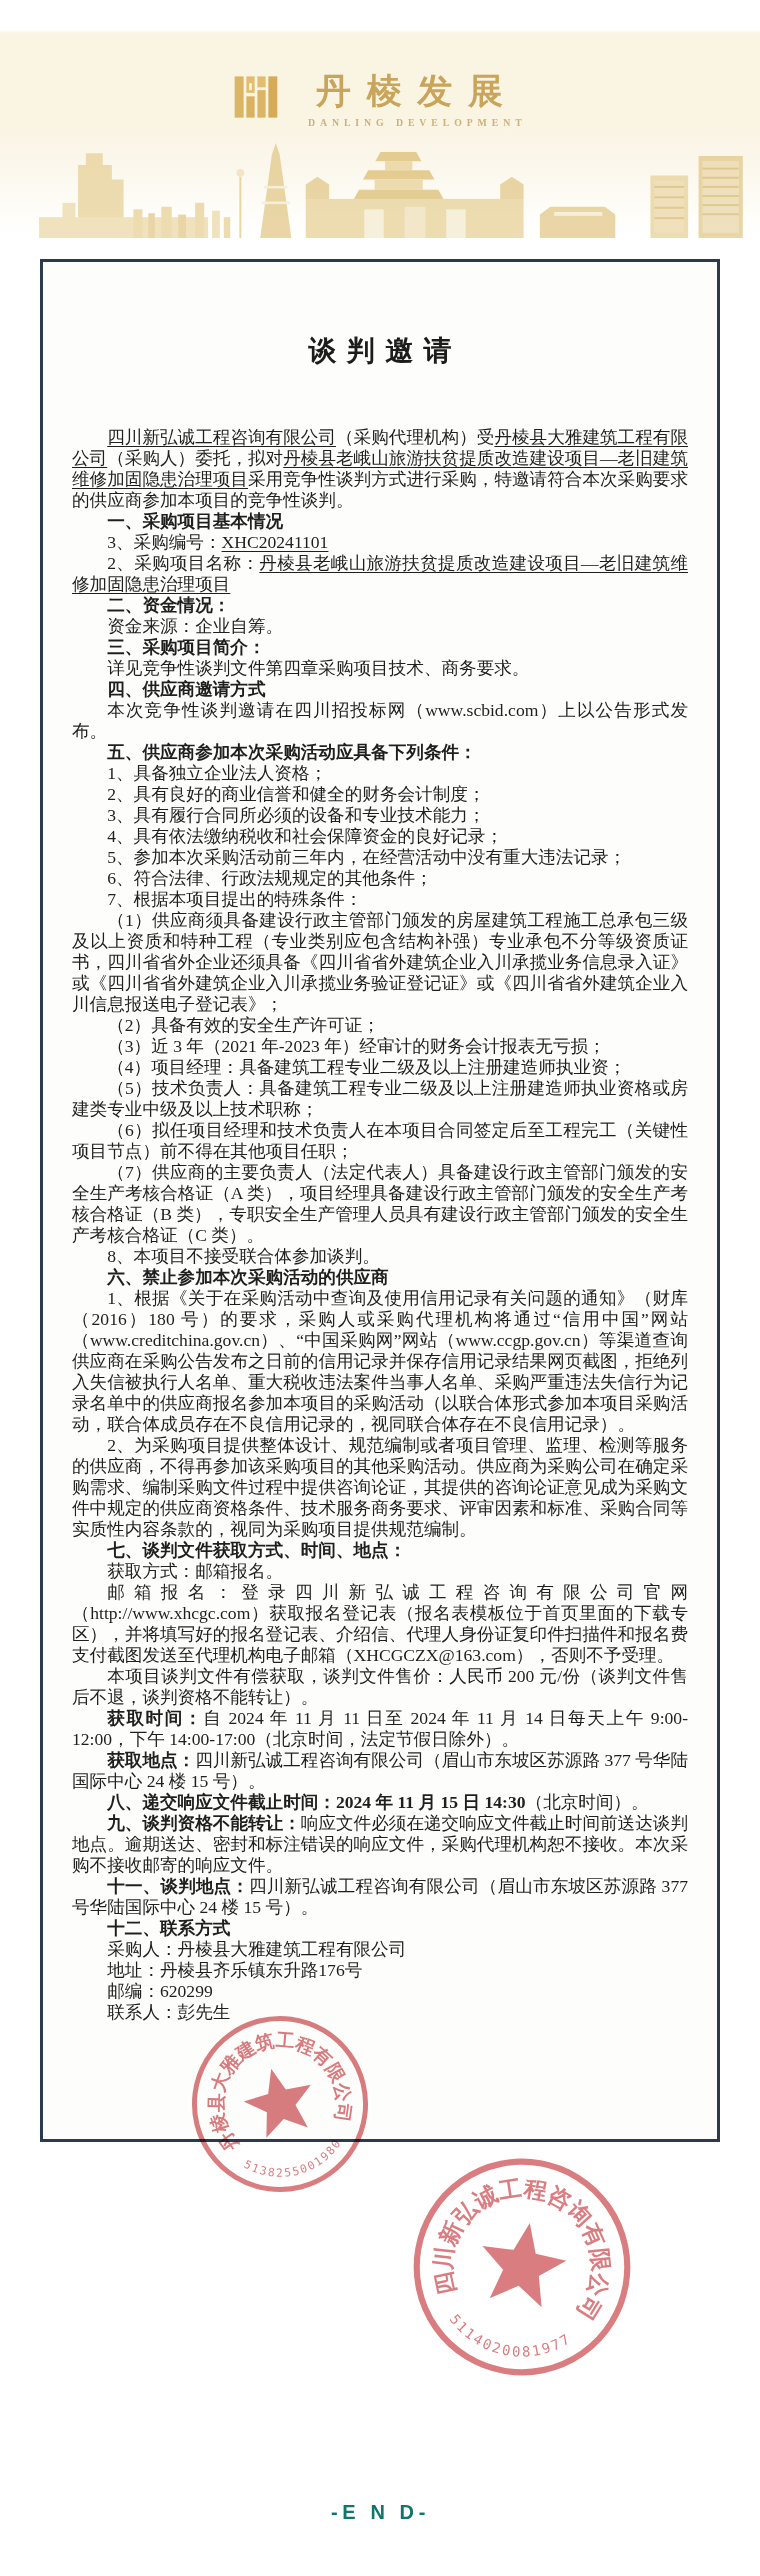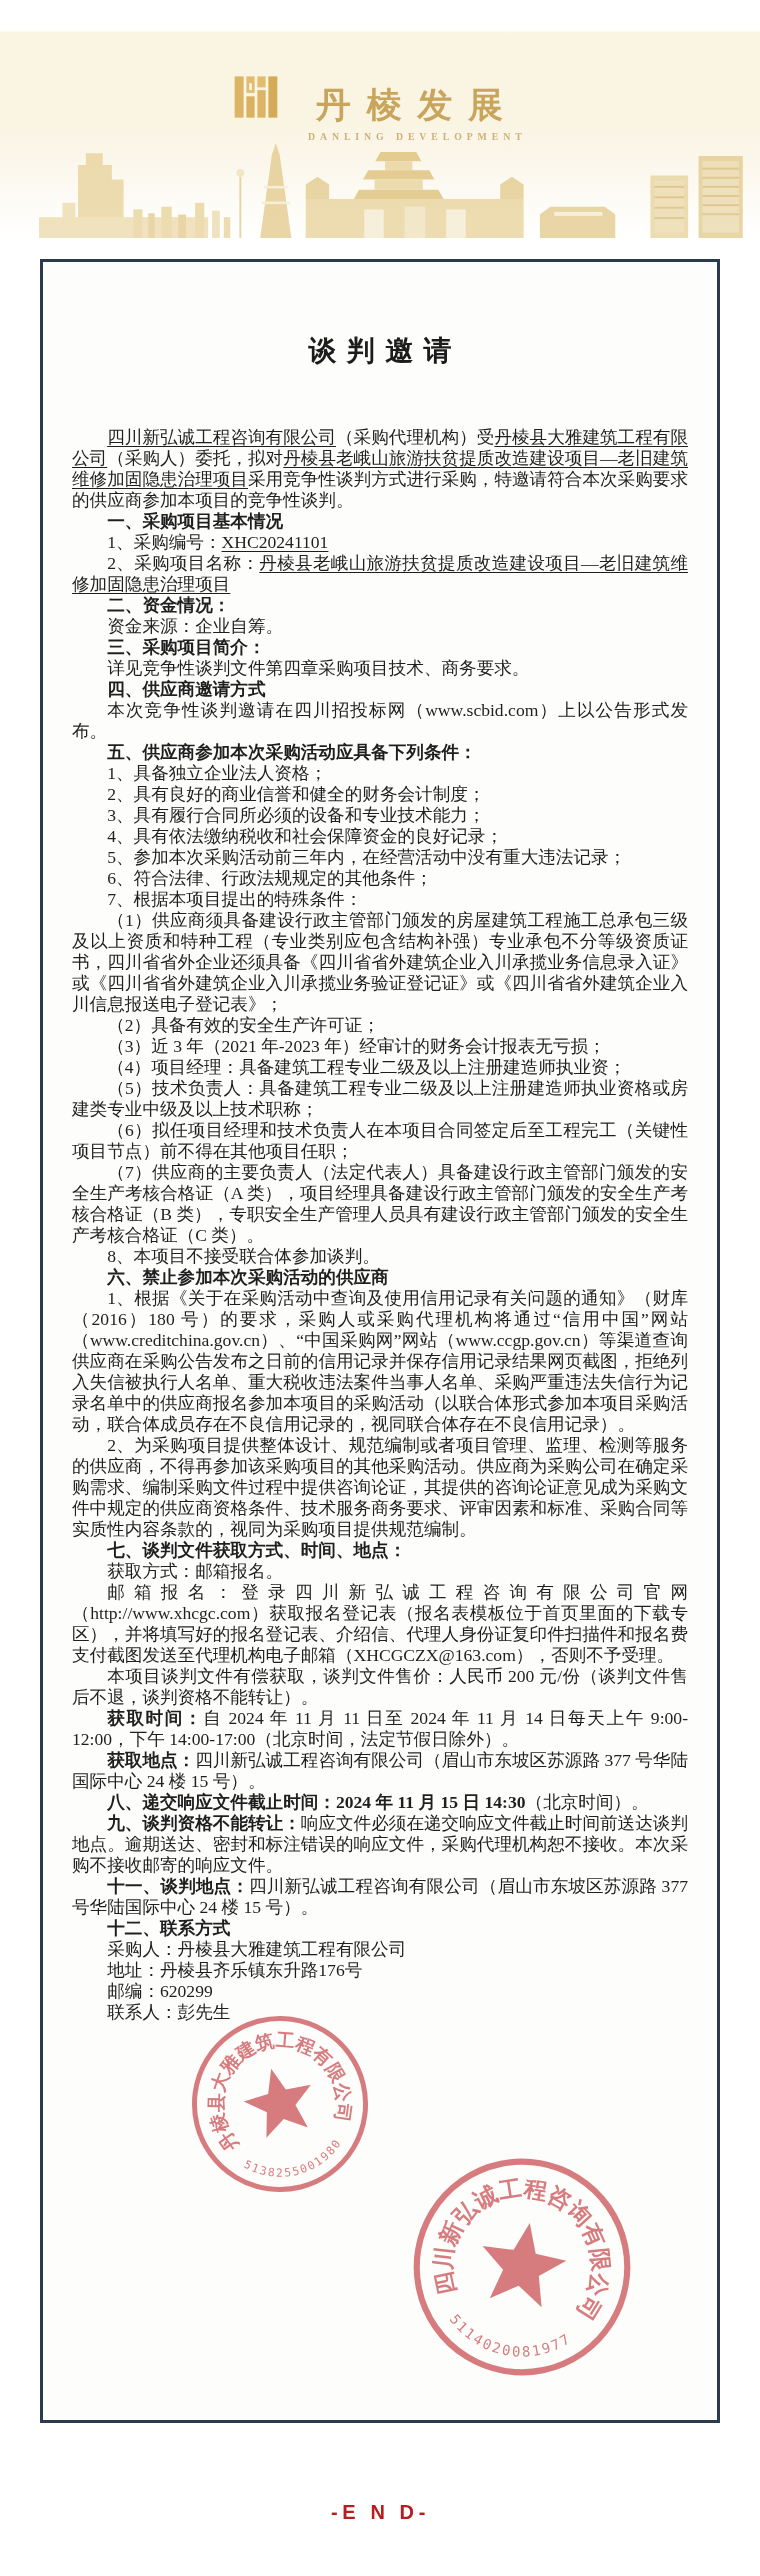--- a/index.html
+++ b/index.html
@@ -8,45 +8,45 @@
     font-family:"Liberation Serif","DejaVu Serif",serif;color:#1f1f1f;
   }
   
   .header-band{
     position:absolute;top:0;left:0;width:761px;height:239px;
     background:linear-gradient(180deg,#ffffff 0px,#ffffff 30px,#faf4e3 33px,#faf4e3 124px,#fbf7ec 166px,#fefdf9 215px,#ffffff 239px);
   }
   .brand{position:absolute;top:72px;left:234px;display:flex;align-items:flex-start;}
   .brand-logo{width:44px;height:44px;margin-top:2.6px;}
   .brand-text{margin-left:30px;display:flex;flex-direction:column;align-items:center;}
-  .brand-cn{font-size:35px;font-weight:bold;color:#c8a55b;letter-spacing:15.6px;line-height:40px;white-space:nowrap;margin-top:14px;}
+  .brand-cn{font-size:35px;font-weight:bold;color:#c8a55b;letter-spacing:15.6px;line-height:40px;white-space:nowrap;}
   .brand-en{font-size:9.8px;font-weight:bold;color:#cdb179;letter-spacing:4.9px;margin-top:5.2px;white-space:nowrap;text-align:right;}
   .skyline{position:absolute;top:139px;left:0;width:761px;height:99px;opacity:.8;}
   
   .page{
-    position:absolute;top:259px;left:40px;width:680px;height:2164px;
+    position:absolute;top:259px;left:40px;width:680px;height:1883px;
     box-sizing:border-box;border:3.3px solid #2b3a4d;background:#fdfdfc;
     padding:70px 29px 0 29px;overflow:hidden;
   }
   .doc-title{
     text-align:center;font-size:28px;font-weight:bold;color:#1c1c1c;
     letter-spacing:10.4px;text-indent:10.4px;margin:0 0 57px 0;
   }
   .para{font-size:17.6px;line-height:21px;margin:0;text-indent:2em;text-align:justify;}
   .para.h{font-weight:bold;}
   .para .b{font-weight:bold;}
   .para .u{text-decoration:underline;text-underline-offset:3.3px;text-decoration-thickness:1px;}
   
   .stamp{position:absolute;mix-blend-mode:multiply;opacity:.78;pointer-events:none;}
   .stamp svg{display:block;width:100%;height:100%;}
   
   .end-label{
     position:absolute;top:2501px;left:0;width:761px;text-align:center;
     font-family:"Liberation Sans","DejaVu Sans",sans-serif;
-    font-size:20px;font-weight:bold;letter-spacing:4.6px;color:#b91c1c;
+    font-size:20px;font-weight:bold;letter-spacing:4.6px;color:#0f766e;
   }
 </style>
 </head>
 <body>
 
 <div class="header-band">
   <div class="brand">
     <svg class="brand-logo" viewBox="0 0 64 64">
       <rect x="1" y="2" width="13" height="60" fill="#dcb465"></rect>
       <rect x="18" y="2" width="12" height="24" fill="#e2bd6f"></rect>
@@ -108,21 +108,21 @@
         <rect x="1006" y="120" width="46" height="3" fill="#d9bd79"></rect>
     </g>
   </svg>
 </div>
 
 <div class="page">
   <h1 class="doc-title">谈判邀请</h1>
   <div>
       <p class="para"><span class="u">四川新弘诚工程咨询有限公司</span><span>（采购代理机构）受</span><span class="u">丹棱县大雅建筑工程有限公司</span><span>（采购人）委托，拟对</span><span class="u">丹棱县老峨山旅游扶贫提质改造建设项目—老旧建筑维修加固隐患治理项目</span><span>采用竞争性谈判方式进行采购，特邀请符合本次采购要求的供应商参加本项目的竞争性谈判。</span></p>
       <p class="para h"><span>一、采购项目基本情况</span></p>
-      <p class="para"><span>1、采购编号：</span><span class="u">XHC20241101</span></p>
+      <p class="para"><span>3、采购编号：</span><span class="u">XHC20241101</span></p>
       <p class="para"><span>2、采购项目名称：</span><span class="u">丹棱县老峨山旅游扶贫提质改造建设项目—老旧建筑维修加固隐患治理项目</span></p>
       <p class="para h"><span>二、资金情况：</span></p>
       <p class="para"><span>资金来源：企业自筹。</span></p>
       <p class="para h"><span>三、采购项目简介：</span></p>
       <p class="para"><span>详见竞争性谈判文件第四章采购项目技术、商务要求。</span></p>
       <p class="para h"><span>四、供应商邀请方式</span></p>
       <p class="para"><span>本次竞争性谈判邀请在四川招投标网（www.scbid.com）上以公告形式发布。</span></p>
       <p class="para h"><span>五、供应商参加本次采购活动应具备下列条件：</span></p>
       <p class="para"><span>1、具备独立企业法人资格；</span></p>
       <p class="para"><span>2、具有良好的商业信誉和健全的财务会计制度；</span></p>

